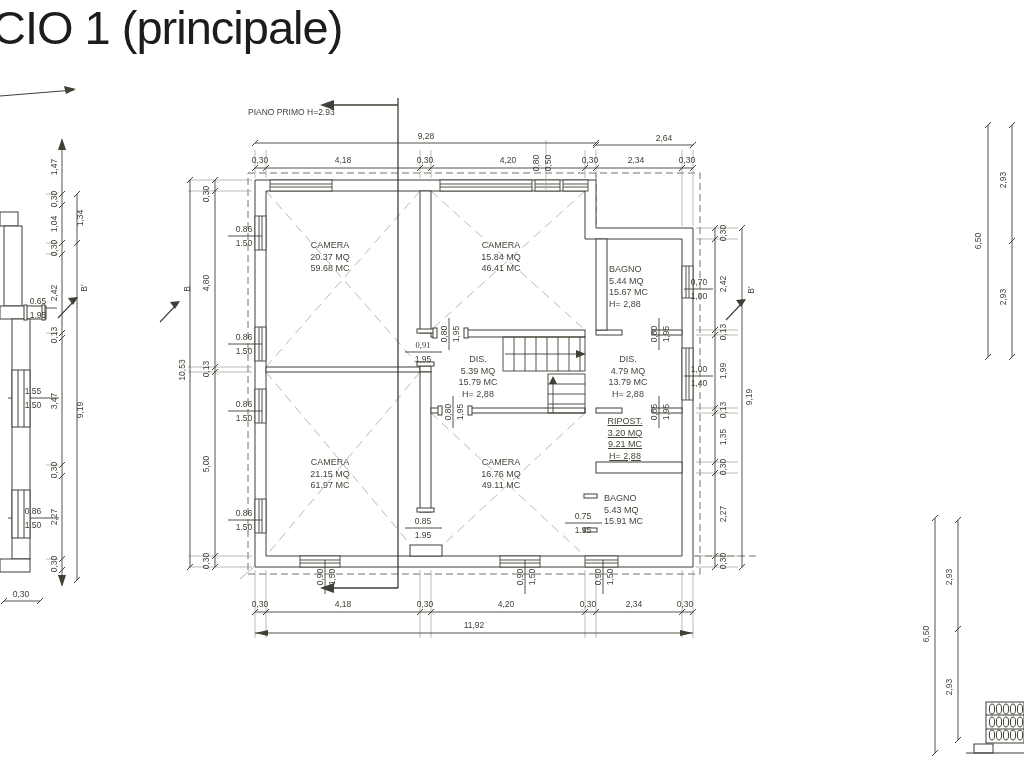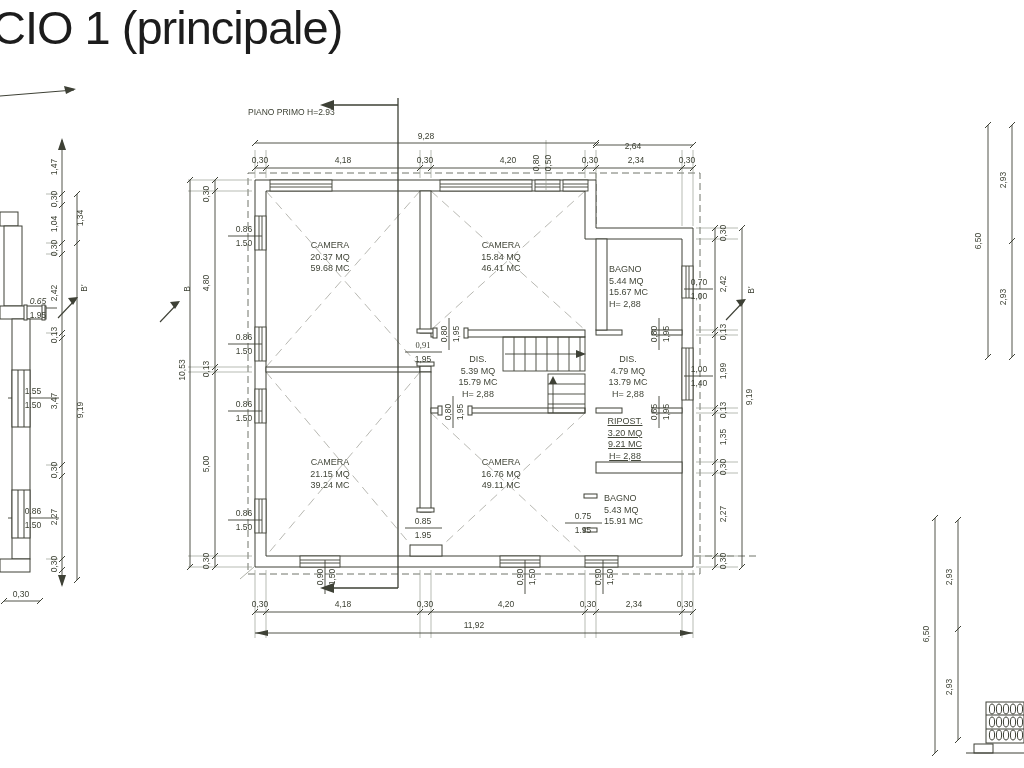--- a/index.html
+++ b/index.html
@@ -265,35 +265,35 @@
 </div>
 <div class="room c" style="left:586px;top:416px;width:78px;text-decoration:underline;">
   <div>RIPOST.</div>
   <div>3.20 MQ</div>
   <div>9.21 MC</div>
   <div>H= 2,88</div>
 </div>
 <div class="room c" style="left:280px;top:457px;width:100px;">
   <div>CAMERA</div>
   <div>21.15 MQ</div>
-  <div>39.24 MC</div>
+  <div>61.97 MC</div>
 </div>
 <div class="room c" style="left:451px;top:457px;width:100px;">
   <div>CAMERA</div>
   <div>16.76 MQ</div>
   <div>49.11 MC</div>
 </div>
 <div class="room" style="left:604px;top:493px;">
   <div>BAGNO</div>
   <div>5.43 MQ</div>
   <div>15.91 MC</div>
 </div>
 
 <div class="lbl" style="left:426px;top:136px;">9,28</div>
-<div class="lbl" style="left:633px;top:138px;margin-top:8px;">2,64</div>
+<div class="lbl" style="left:664px;top:138px;">2,64</div>
 <div class="lbl" style="left:260px;top:160px;">0,30</div>
 <div class="lbl" style="left:343px;top:160px;">4,18</div>
 <div class="lbl" style="left:425px;top:160px;">0,30</div>
 <div class="lbl" style="left:508px;top:160px;">4,20</div>
 <div class="lbl" style="left:590px;top:160px;">0,30</div>
 <div class="lbl" style="left:636px;top:160px;">2,34</div>
 <div class="lbl" style="left:687px;top:160px;">0,30</div>
 
 <div class="lbl" style="left:260px;top:604px;">0,30</div>
 <div class="lbl" style="left:343px;top:604px;">4,18</div>
@@ -348,21 +348,21 @@
 <div class="lbl" style="left:423px;top:345px;font-family:Liberation Serif, serif;">0,91</div>
 <div class="lbl" style="left:423px;top:359px;">1,95</div>
 <div class="lbl" style="left:423px;top:521px;">0.85</div>
 <div class="lbl" style="left:423px;top:535px;">1.95</div>
 <div class="lbl" style="left:583px;top:516px;">0.75</div>
 <div class="lbl" style="left:583px;top:530px;">1.95</div>
 <div class="lbl" style="left:699px;top:282px;">0,70</div>
 <div class="lbl" style="left:699px;top:296px;">1,00</div>
 <div class="lbl" style="left:699px;top:369px;">1,00</div>
 <div class="lbl" style="left:699px;top:383px;">1,40</div>
-<div class="lbl" style="left:38px;top:301px;font-style:italic;">0.65</div>
+<div class="lbl" style="left:38px;top:301px;">0.65</div>
 <div class="lbl" style="left:38px;top:315px;">1.95</div>
 <div class="lbl" style="left:33px;top:391px;">1.55</div>
 <div class="lbl" style="left:33px;top:405px;">1.50</div>
 <div class="lbl" style="left:33px;top:511px;">0.86</div>
 <div class="lbl" style="left:33px;top:525px;">1.50</div>
 
 <div class="lbl rot" style="left:444px;top:334px;">0,80</div>
 <div class="lbl rot" style="left:456px;top:334px;">1,95</div>
 <div class="lbl rot" style="left:654px;top:334px;">0,80</div>
 <div class="lbl rot" style="left:666px;top:334px;">1,95</div>

